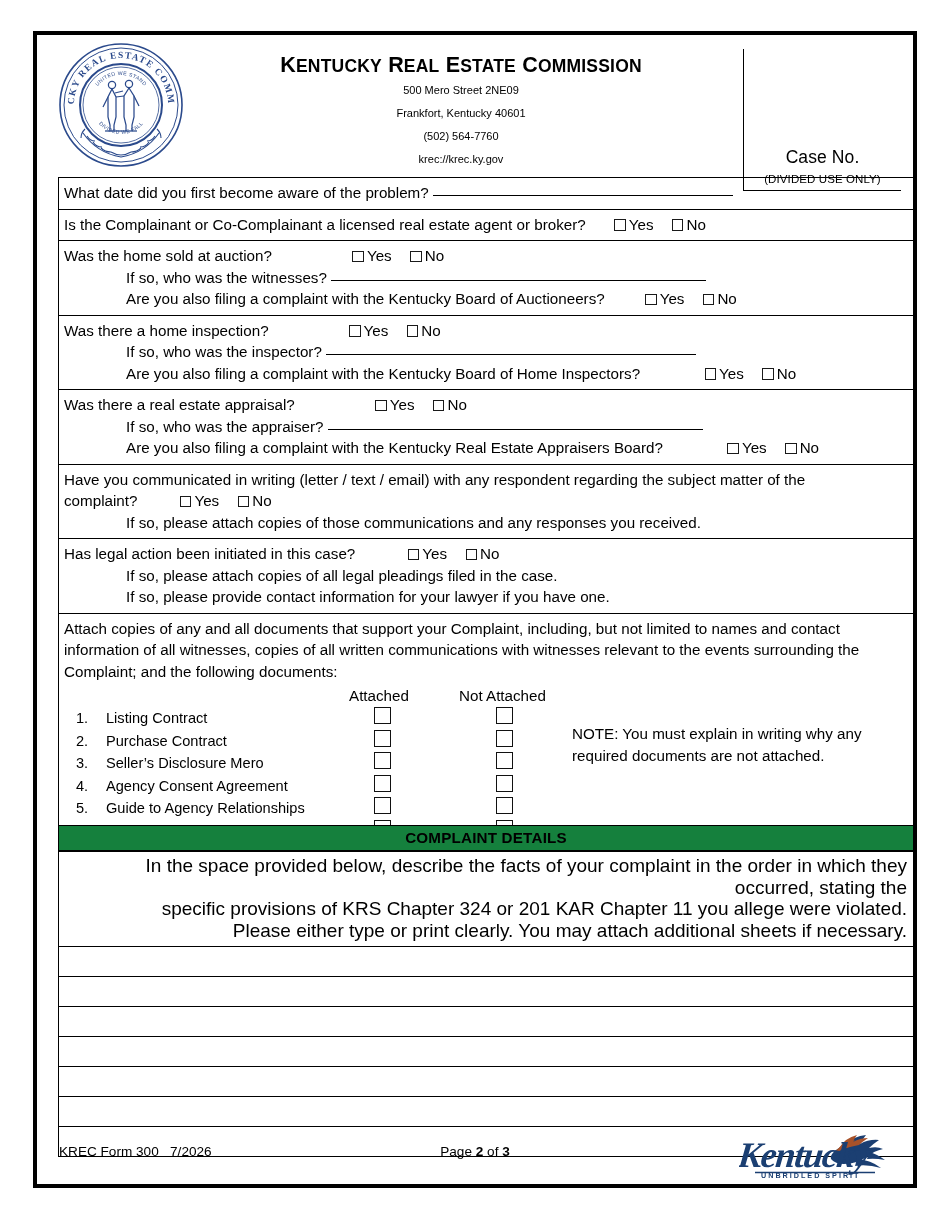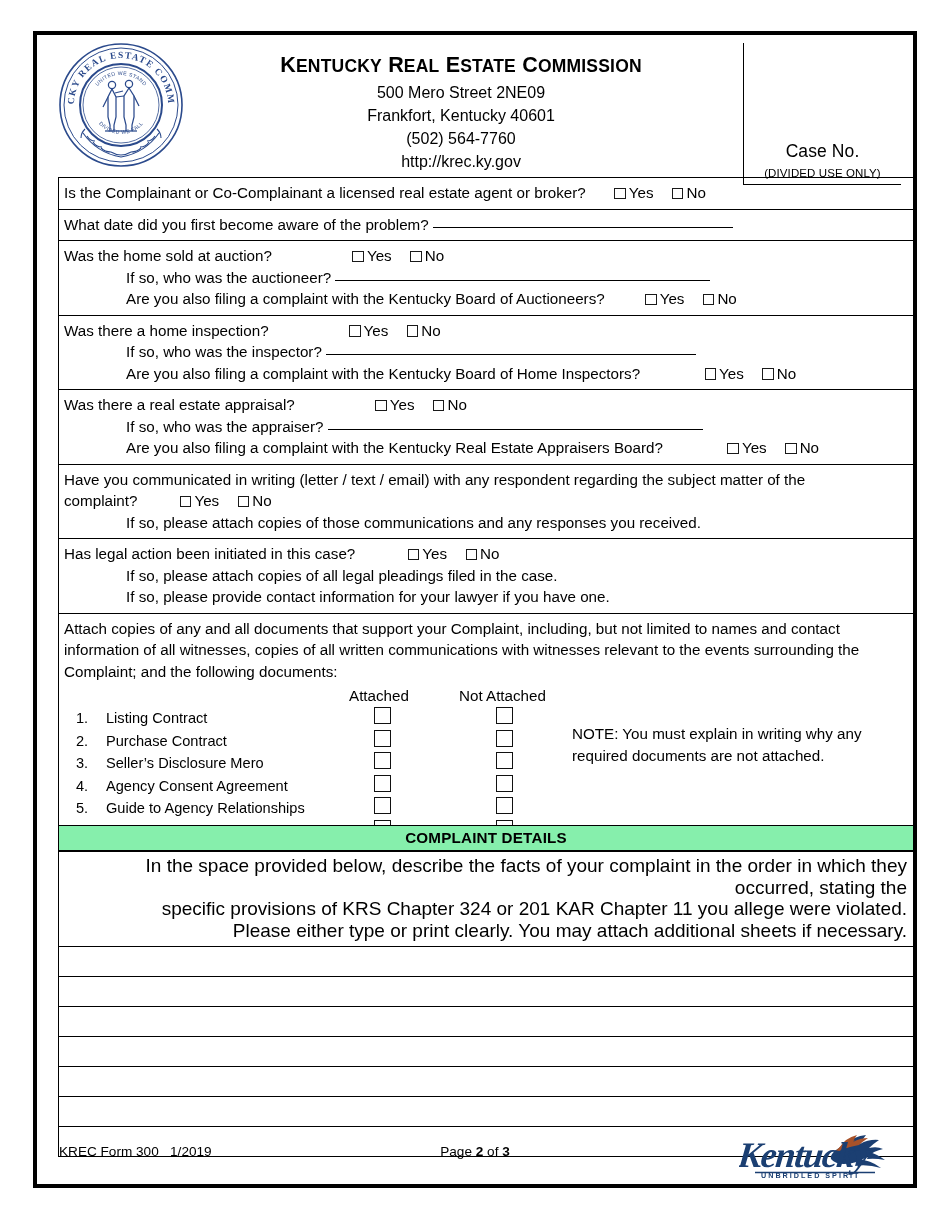--- a/index.html
+++ b/index.html
@@ -45,21 +45,21 @@
   .hdr-left {
     position: absolute;
     left: 0; top: 0;
     width: 706px;
     height: 142px;
     box-sizing: border-box;
   }
   .hdr-right {
     position: absolute;
     left: 706px;
-    top: 8px;
+    top: 14px;
     width: 158px;
     height: 142px;
     border-left: 1.6px solid #000;
     border-bottom: 1.6px solid #000;
     box-sizing: border-box;
   }
   .case-no {
     position: absolute;
     left: 0; right: 0;
     bottom: 22px;
@@ -95,21 +95,21 @@
     font-size: 21.5px;
     letter-spacing: .2px;
   }
   .org-title .sc { font-size: 17.5px; }
 
   .addr {
     position: absolute;
     left: 150px;
     width: 548px;
     text-align: center;
-    font-size: 16px;
+    font-size: 11px;
   }
   .addr1 { top: 49px; }
   .addr2 { top: 72px; }
   .addr3 { top: 95px; }
   .addr4 { top: 118px; }
 
   
   .tbl {
     position: absolute;
     left: 21px;
@@ -192,21 +192,21 @@
     width: 320px;
     font-size: 15.2px;
     line-height: 22px;
   }
 
   
   .cd-bar {
     text-align: center;
     font-weight: bold;
     font-size: 15.2px;
-    background: #86efac;
+    background: #15803d;
     padding: 3px 0 4px 0;
     letter-spacing: .2px;
   }
   .cd-intro {
     padding: 4px 6px 5px 5px;
     font-size: 19px;
     line-height: 21.5px;
     text-align: right;
   }
   .write-row { height: 30px; }
@@ -286,72 +286,72 @@
           <path d="M28 88 q-4 4 -4 9 M100 88 q4 4 4 9"></path>
         </g>
       </svg>
 
       <div class="org-title">
         <span><span style="font-size:21.5px">K</span><span class="sc">ENTUCKY</span> <span style="font-size:21.5px">R</span><span class="sc">EAL</span> <span style="font-size:21.5px">E</span><span class="sc">STATE</span> <span style="font-size:21.5px">C</span><span class="sc">OMMISSION</span></span>
       </div>
       <div class="addr addr1">500 Mero Street 2NE09</div>
       <div class="addr addr2">Frankfort, Kentucky 40601</div>
       <div class="addr addr3">(502) 564-7760</div>
-      <div class="addr addr4">http://krec.ky.gov</div>
+      <div class="addr addr4">krec://krec.ky.gov</div>
     </div>
 
     <div class="hdr-right">
       <div class="case-no">Case No.</div>
       <div class="case-sub">(DIVIDED USE ONLY)</div>
     </div>
   </div>
 
   <table class="tbl">
     <colgroup>
           <col style="width:855px">
         </colgroup>
 
     <tbody>
           <tr>
             <td>
       <div class="cell">
         <div class="ln">
+          <span>What date did you first become aware of the problem?</span>
+          <span class="blank" style="width:300px"></span>
+        </div>
+      </div>
+    </td>
+          </tr>
+
+    <tr>
+            <td>
+      <div class="cell">
+        <div class="ln">
           <span>Is the Complainant or Co-Complainant a licensed real estate agent or broker?</span>
           <span class="gap-sm"></span><span class="gap-sm"></span>
           <span class="yn"><span class="cb"></span><span>Yes</span></span>
           <span class="gap-sm"></span>
           <span class="yn"><span class="cb"></span><span>No</span></span>
         </div>
       </div>
     </td>
           </tr>
 
     <tr>
             <td>
       <div class="cell">
         <div class="ln">
-          <span>What date did you first become aware of the problem?</span>
-          <span class="blank" style="width:300px"></span>
-        </div>
-      </div>
-    </td>
-          </tr>
-
-    <tr>
-            <td>
-      <div class="cell">
-        <div class="ln">
           <span>Was the home sold at auction?</span>
           <span style="display:inline-block;width:72px"></span>
           <span class="yn"><span class="cb"></span><span>Yes</span></span>
           <span class="gap-sm"></span>
           <span class="yn"><span class="cb"></span><span>No</span></span>
         </div>
         <div class="ln indent">
-          <span>If so, who was the auctioneer?</span>
+          <span>If so, who was the witnesses?</span>
           <span class="blank" style="width:375px"></span>
         </div>
         <div class="ln indent">
           <span>Are you also filing a complaint with the Kentucky Board of Auctioneers?</span>
           <span style="display:inline-block;width:32px"></span>
           <span class="yn"><span class="cb"></span><span>Yes</span></span>
           <span class="gap-sm"></span>
           <span class="yn"><span class="cb"></span><span>No</span></span>
         </div>
       </div>
@@ -534,21 +534,21 @@
             <td></td>
           </tr>
     <tr class="write-row">
             <td></td>
           </tr>
   </tbody>
       </table>
 
   <div class="footer">
     <div class="foot-left">
-      <span>KREC Form 300</span>&nbsp;&nbsp;&nbsp;<span>1/2019</span>
+      <span>KREC Form 300</span>&nbsp;&nbsp;&nbsp;<span>7/2026</span>
     </div>
     <div class="foot-mid">
       <span>Page </span><b>2</b><span> of </span><b>3</b>
     </div>
 
     <svg class="ky-logo" viewBox="0 0 160 52">
       <g>
 
         <path d="M105 16 q10 -9 22 -10 q-4 5 -6 9 q9 -5 19 -4 q-6 4 -10 8 q8 -2 14 1 q-9 2 -15 7 q-11 8 -24 8 q-9 0 -13 -5 q-2 -6 13 -14 z" fill="#1b3f72"></path>
         <path d="M100 19 q6 -10 18 -13 q-3 4 -4 7 q7 -4 15 -4 q-6 4 -9 7 q-12 2 -20 6 z" fill="#a8522a"></path>

